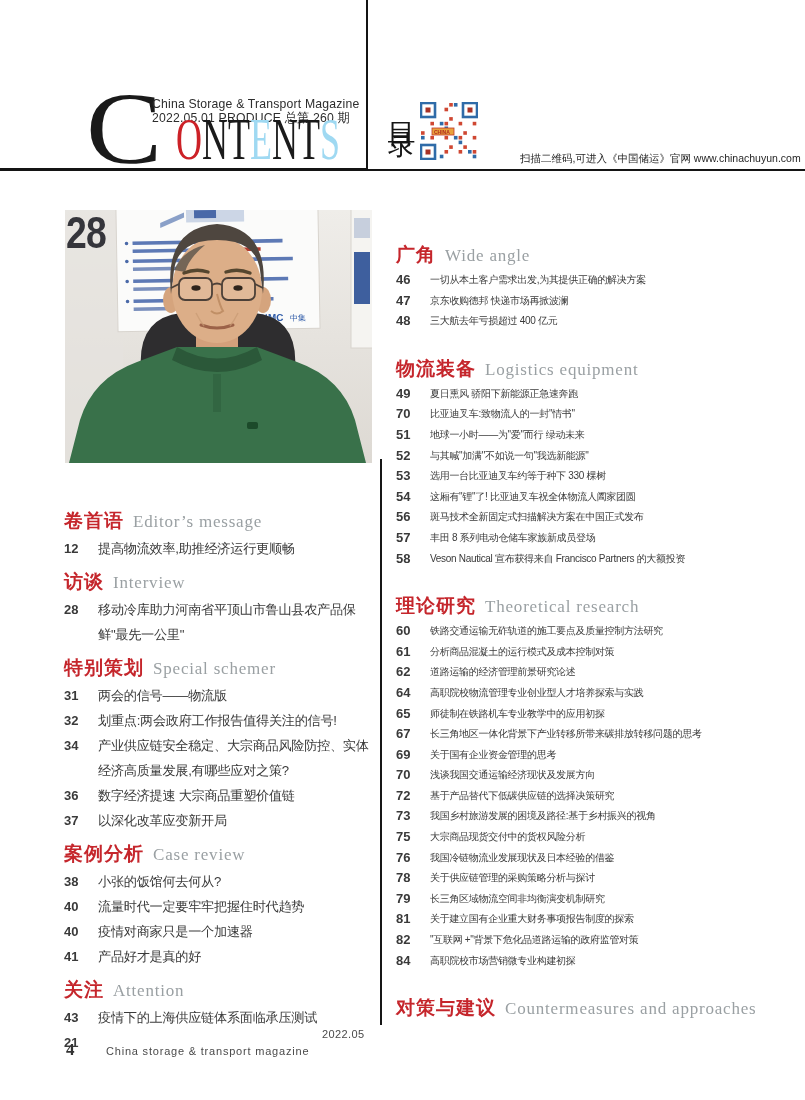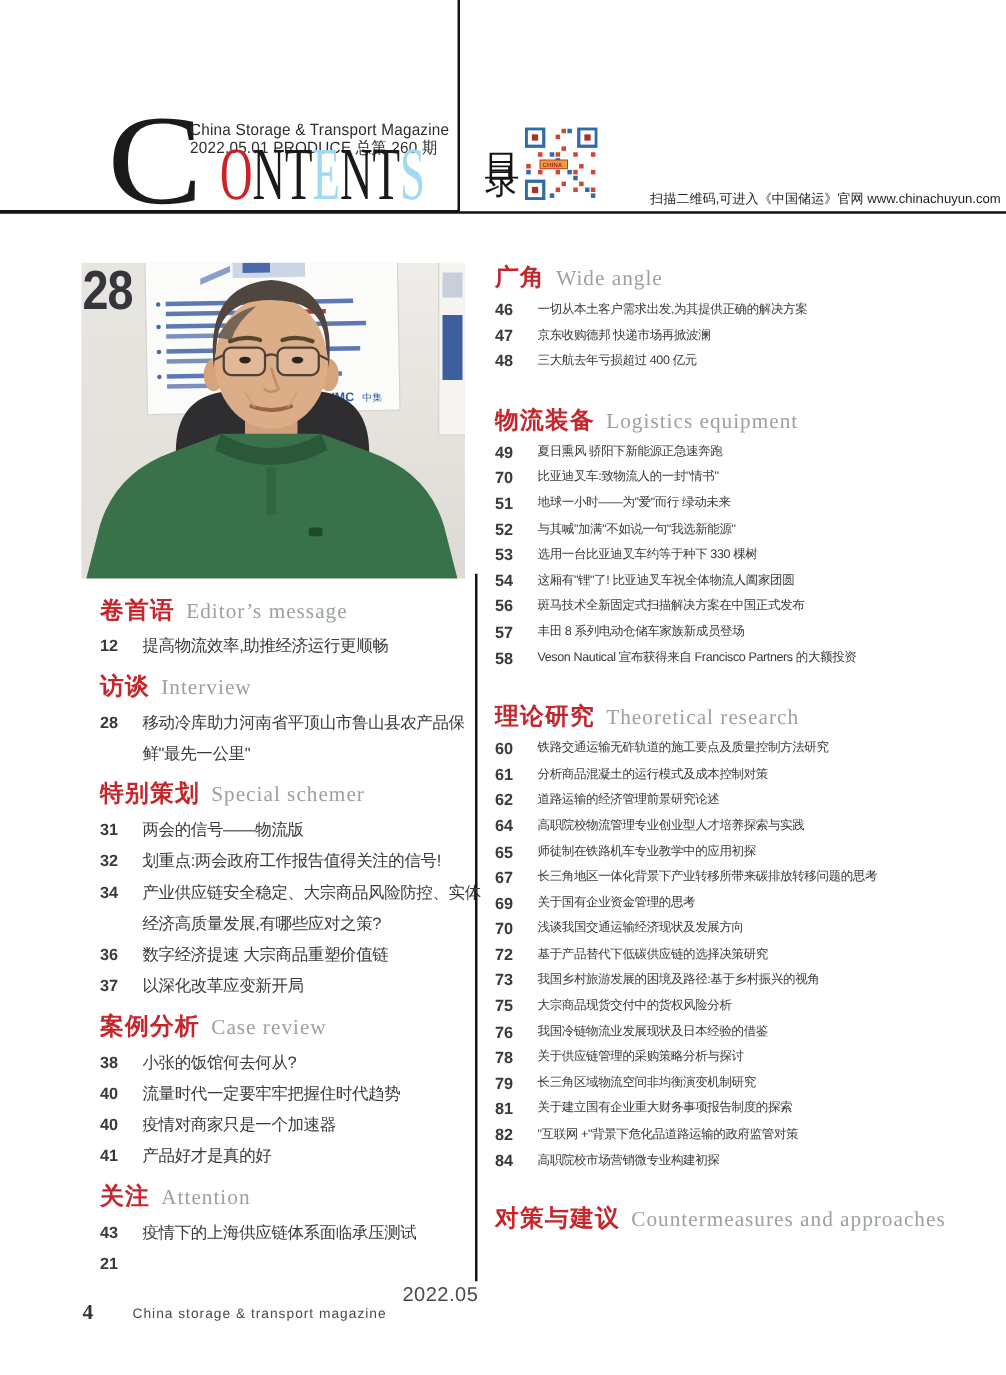--- a/index.html
+++ b/index.html
@@ -26,42 +26,42 @@
   .qr { position:absolute; left:420px; top:102px; width:58px; height:58px; }
   .qr-caption { position:absolute; left:488px; top:152px; font-size:10.5px; color:#1f1f1f; letter-spacing:0;margin-left:32px; }
 
   
   .photo { position:absolute; left:65px; top:210px; width:307px; height:253px; overflow:hidden; }
   .photo-label { position:absolute; left:66px; top:211px; font-size:44px; font-weight:bold;
           color:#35353b; transform:scaleX(0.85); transform-origin:left top; letter-spacing:-1px; line-height:1; }
 
   
   .body-vline { position:absolute; left:380px; top:459px; width:2px; height:566px; background:#161616; }
-  .col { position:absolute; }
-  .col-left  { left:80px;  top:478px; width:314px; }
+  .col { position:absolute;margin-top:32px; }
+  .col-left  { left:64px;  top:478px; width:314px; }
   .col-right { left:396px; top:212px; width:376px; }
 
   .sec-title { line-height:22px; margin-bottom:3px; white-space:nowrap; }
   .sec-title .zh { font-size:19px; font-weight:bold; color:#c5262c; letter-spacing:1px; }
   .sec-title .en { font-family:"Liberation Serif", serif; font-size:17px; color:#9aa0a3;
                    margin-left:9px; letter-spacing:0.8px; }
   .entry { display:flex; align-items:flex-start; }
   .entry .pg { flex:none; width:34px; font-weight:bold; font-size:13px; }
   .entry .tx { font-size:13.2px; letter-spacing:-0.3px; }
   .col-left  .entry { line-height:25px; }
   .col-right .entry { line-height:20.6px; }
   .col-right .entry .tx { font-size:10px; }
   .col-left  .toc-section + .toc-section { margin-top:10px; }
   .col-right .toc-section + .toc-section { margin-top:26px; }
 
   
   .footer-pn  { position:absolute; left:66px;  top:1040px; font-family:"Liberation Serif", serif;
                 font-size:17px; font-weight:bold; color:#333; }
   .footer-mag { position:absolute; left:106px; top:1045px; font-size:11px; color:#4a4a4a; letter-spacing:0.8px; }
-  .footer-iss { position:absolute; left:322px; top:1028px; font-size:16px; color:#4a4a4a; letter-spacing:0.4px; }
+  .footer-iss { position:absolute; left:322px; top:1028px; font-size:11px; color:#4a4a4a; letter-spacing:0.4px; }
 </style>
 </head>
 <body>
 
 <div class="page">
 
   <div class="hdr-vline"></div>
   <div class="hdr-rule-l"></div>
   <div class="hdr-rule-r"></div>
 

